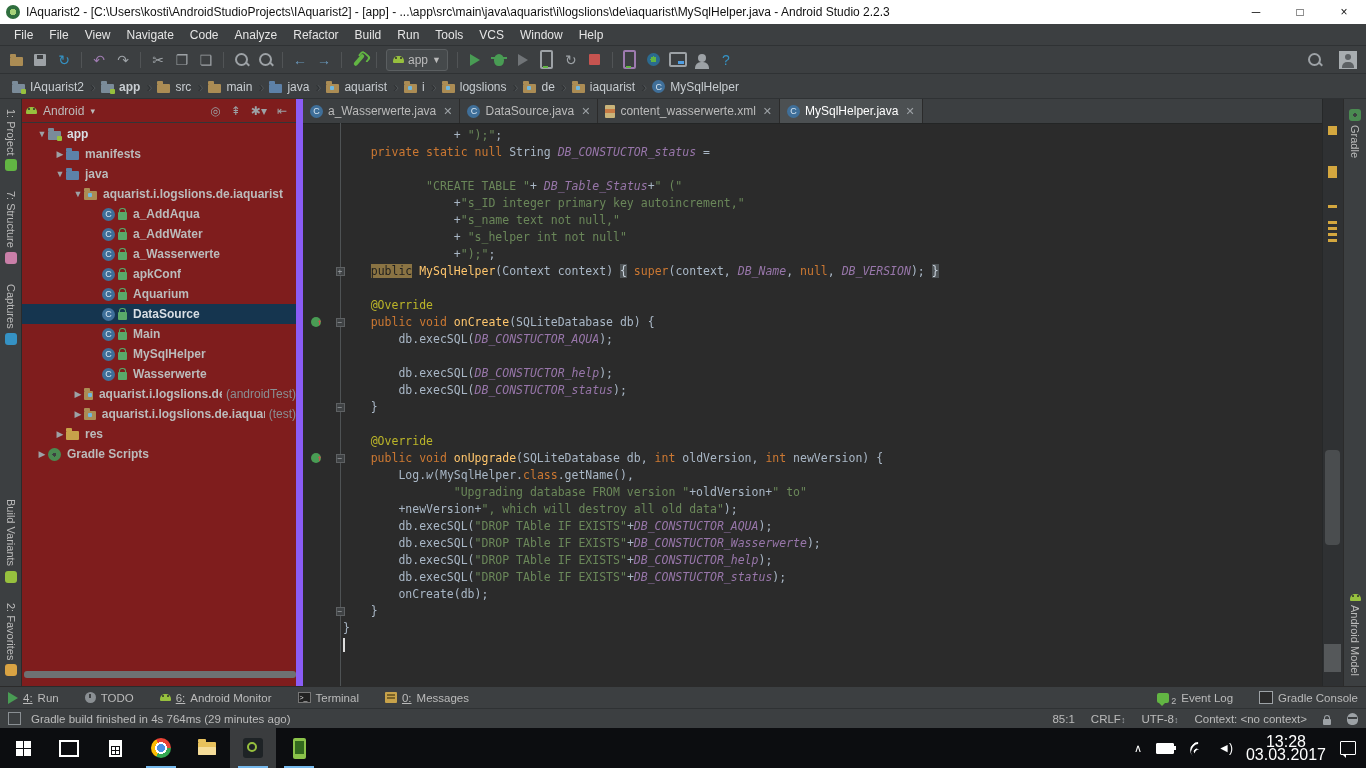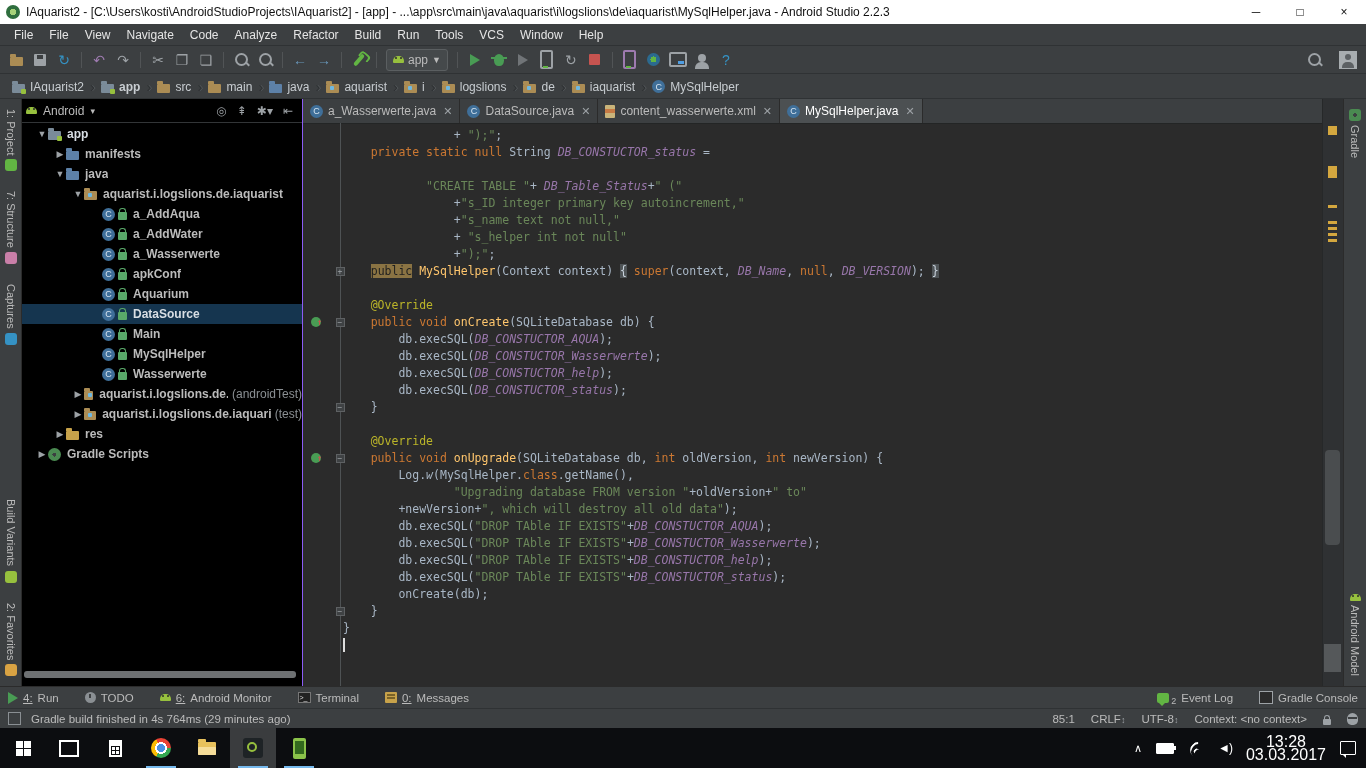--- a/index.html
+++ b/index.html
@@ -71,21 +71,21 @@
   .ic-module:before{content:"";position:absolute;top:-3px;left:0;width:6px;height:3px;background:inherit;border-radius:1px 1px 0 0;}
   .ic-module:after{content:"";position:absolute;bottom:-1px;right:-1px;width:5px;height:5px;background:#97c03e;border-radius:1px;}
   
   #main{position:absolute;left:0;top:99px;width:1366px;height:587px;display:flex;}
   
   #left-stripe{width:22px;background:#3c3f41;border-right:1px solid #2b2b2b;display:flex;flex-direction:column;align-items:center;box-sizing:border-box;}
   .stripe-item{writing-mode:vertical-rl;font-size:11px;color:#bbbbbb;display:flex;align-items:center;gap:4px;margin:10px 0;}
   .stripe-ico{width:12px;height:12px;border-radius:3px;}
   .spacer{flex:1;}
   
-  #project-panel{width:281px;background:#000000;border-right:1px solid #8b5cf6;position:relative;box-sizing:border-box;overflow:hidden;}
+  #project-panel{width:281px;background:#7f1d1d;border-right:7px solid #8b5cf6;position:relative;box-sizing:border-box;overflow:hidden;}
   #proj-header{height:23px;border-bottom:1px solid #323537;display:flex;align-items:center;padding:0 4px;}
   #proj-header .hdr-ic{color:#9da2a6;font-size:12px;margin:0 5px;}
   #view-select{display:flex;align-items:center;gap:6px;flex:1;color:#bbbbbb;}
   #tree{position:absolute;top:25px;left:0;right:0;}
   .trow{height:20px;display:flex;align-items:center;white-space:nowrap;color:#bbbbbb;}
   .trow.sel{background:#15354f;color:#d8dee4;}
   .trow .arrow{width:12px;font-size:9px;color:#9da2a6;text-align:center;flex:none;}
   .trow .lbl{margin-left:6px;overflow:hidden;font-weight:bold;}
   .trow .sfx{color:#8a8f93;margin-left:4px;}
   .trow.bold .lbl{font-weight:bold;color:#d8dee4;}
@@ -579,21 +579,20 @@
               <div class="fold">−</div>
             </div>
             <div class="txt"><span class="c-k">    public void </span><span class="c-m">onCreate</span><span class="c-p">(SQLiteDatabase db) {</span></div>
           </div>
           <div class="cl">
             <div class="gut"></div>
             <div class="txt"><span class="c-p">        db.execSQL(</span><span class="c-f">DB_CONSTUCTOR_AQUA</span><span class="c-p">);</span></div>
           </div>
           <div class="cl">
             <div class="gut"></div>
-            <div class="txt"><span class="c-p">        db.execSQL(</span><span class="c-f">DB_CONSTUCTOR_Wasserwerte</span><span class="c-p">);</span></div>
           </div>
           <div class="cl">
             <div class="gut"></div>
             <div class="txt"><span class="c-p">        db.execSQL(</span><span class="c-f">DB_CONSTUCTOR_help</span><span class="c-p">);</span></div>
           </div>
           <div class="cl">
             <div class="gut"></div>
             <div class="txt"><span class="c-p">        db.execSQL(</span><span class="c-f">DB_CONSTUCTOR_status</span><span class="c-p">);</span></div>
           </div>
           <div class="cl">

